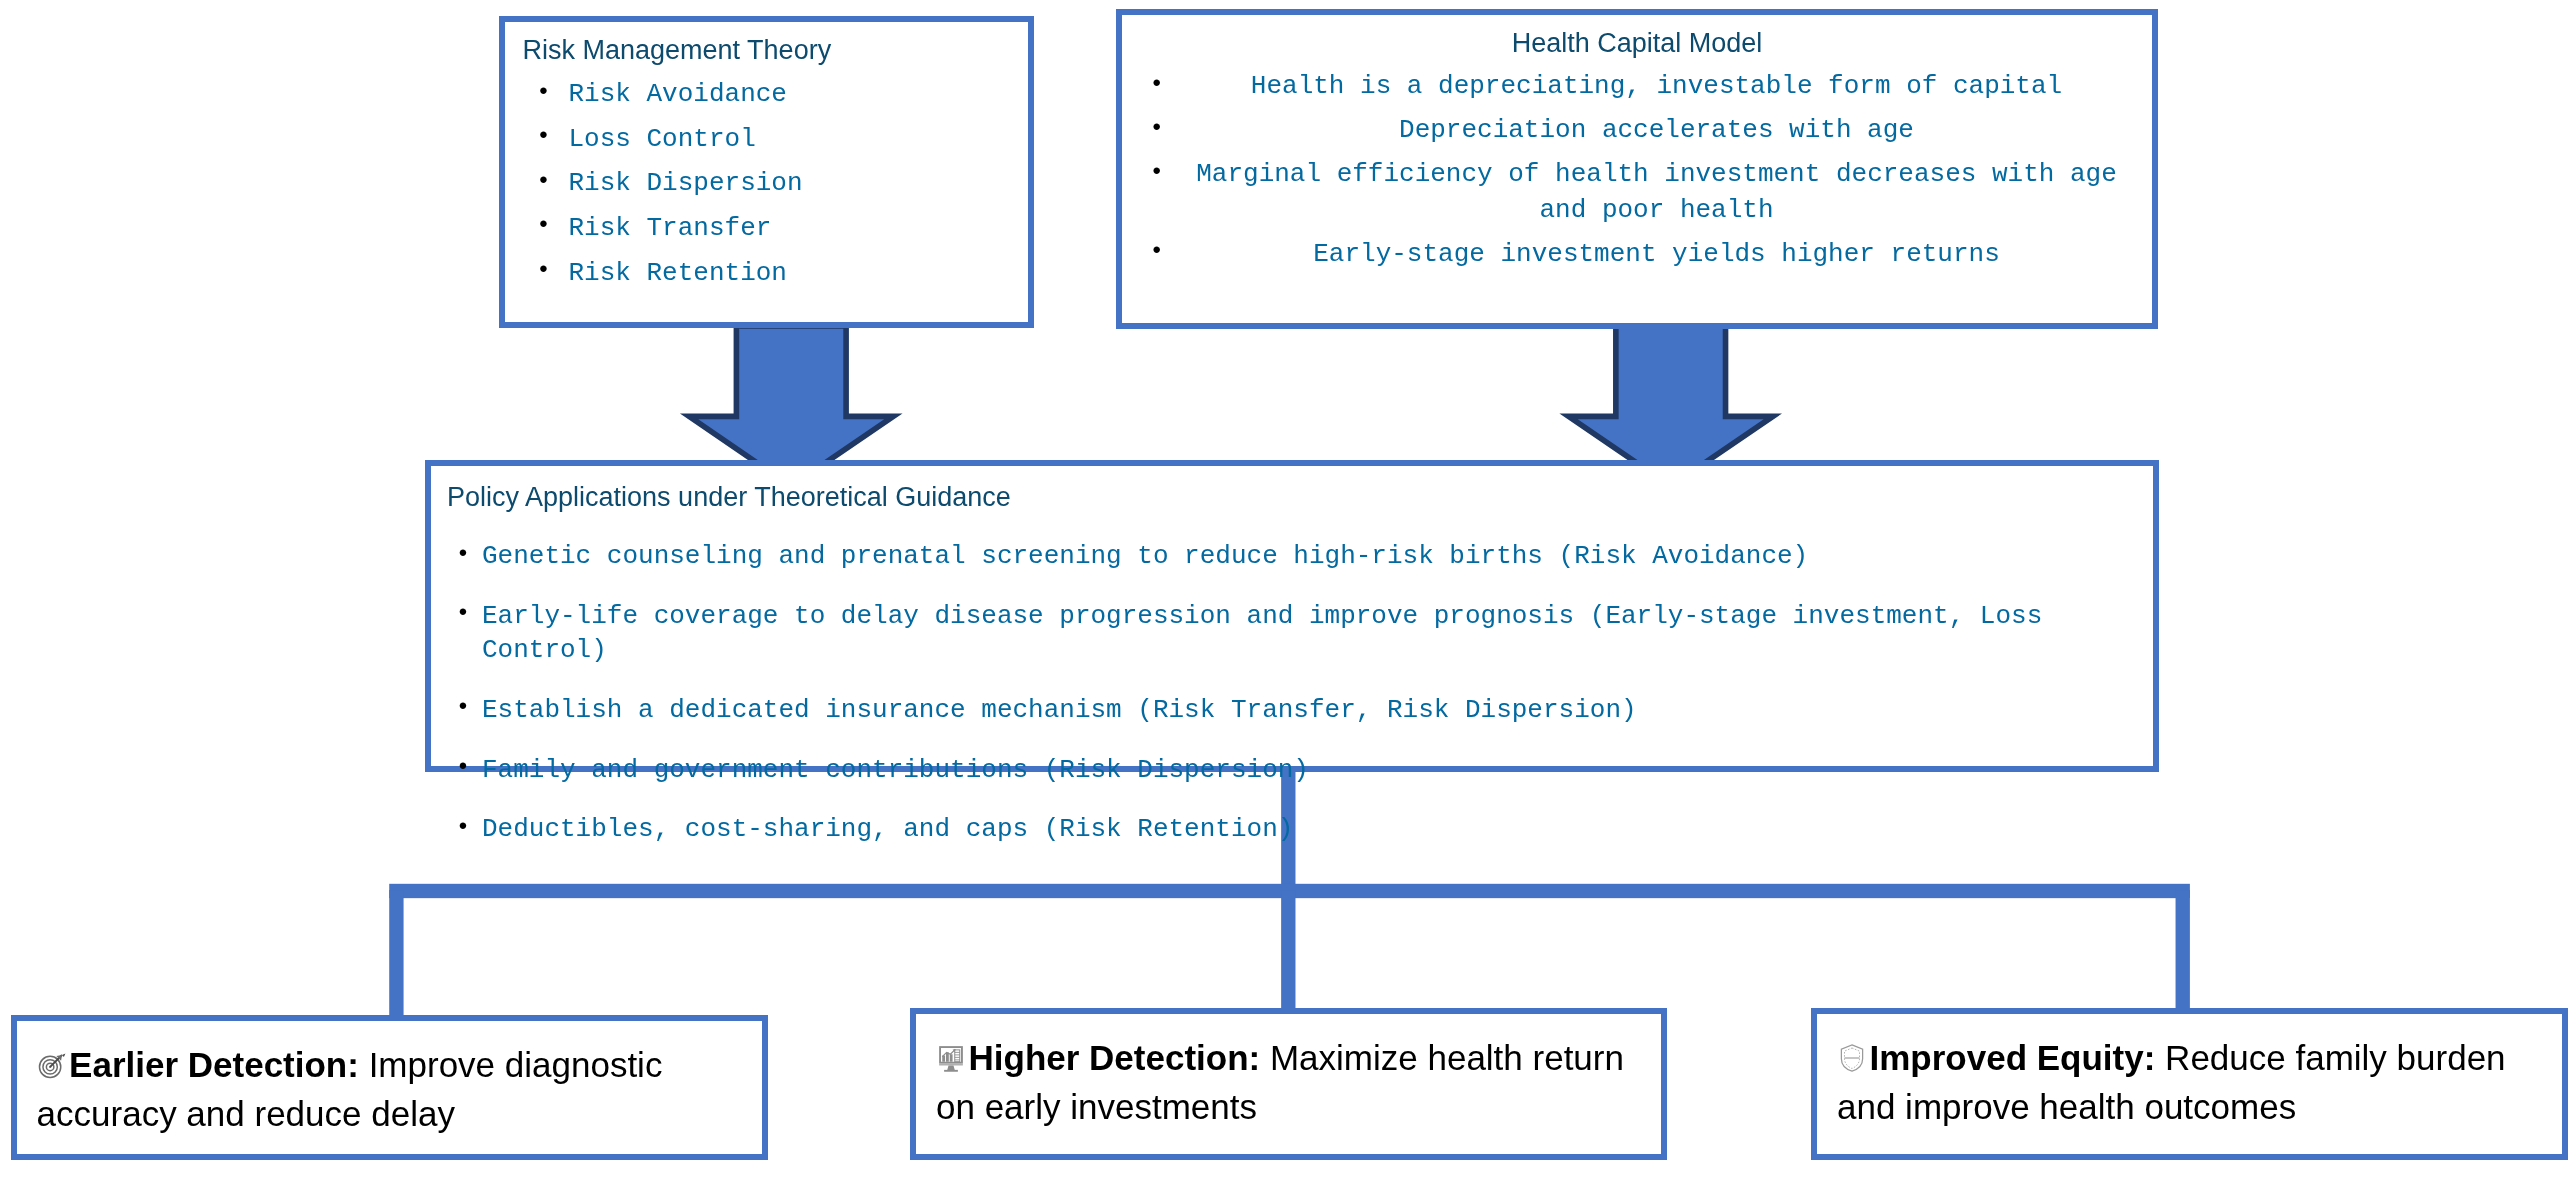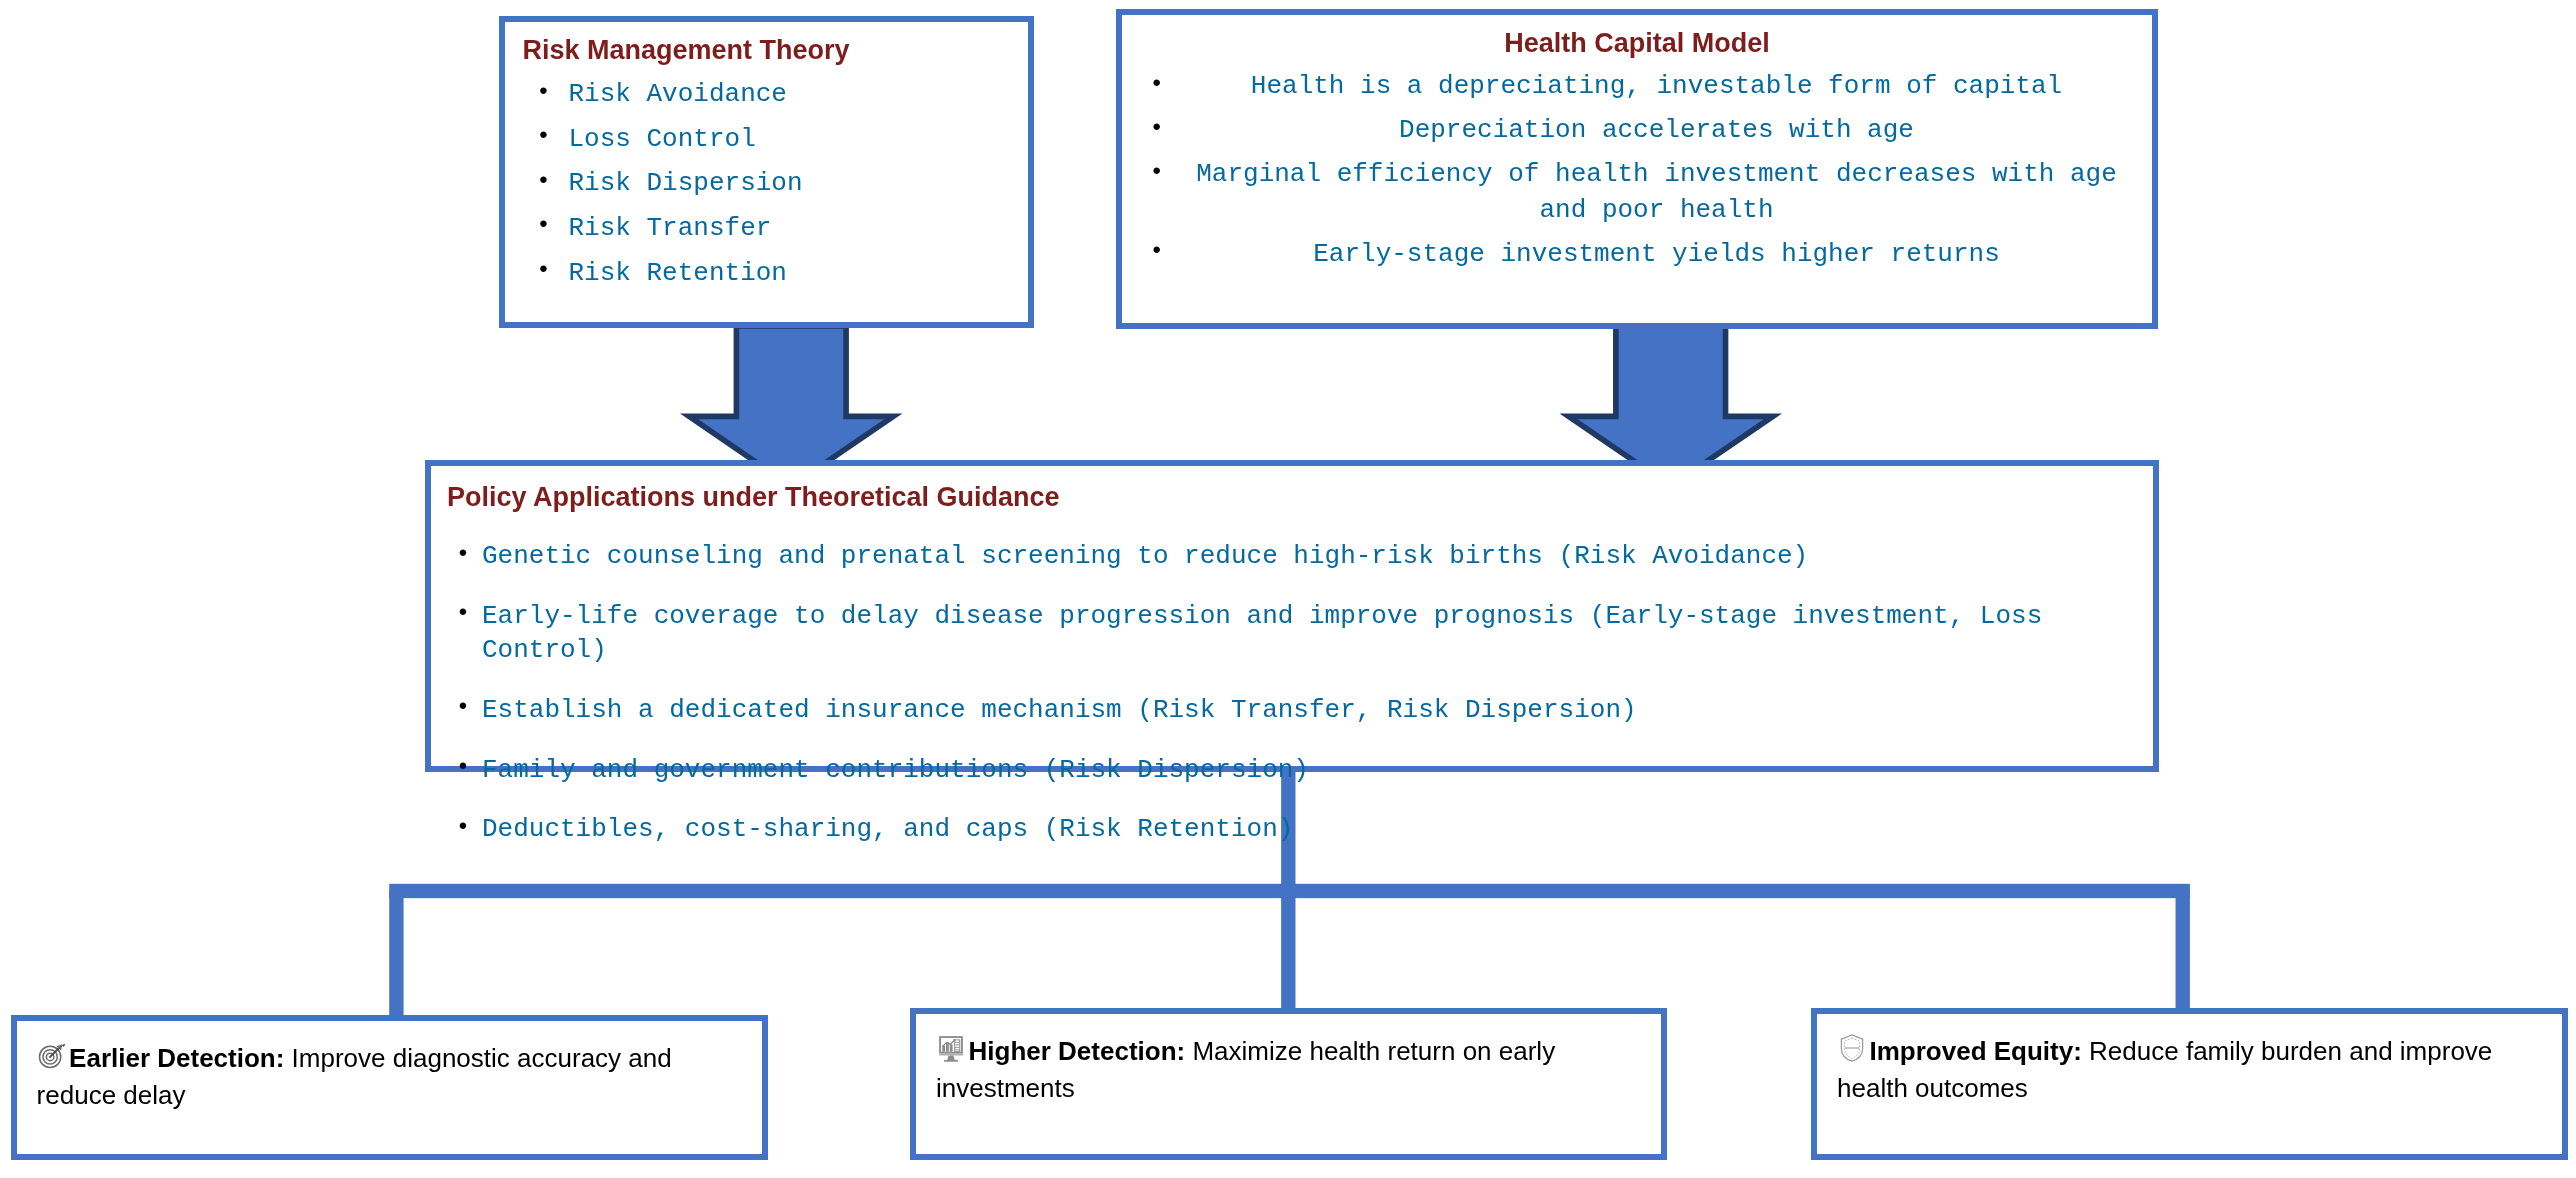--- a/index.html
+++ b/index.html
@@ -24,24 +24,24 @@
   
   .node {
     position: absolute;
     box-sizing: border-box;
     background: #ffffff;
     border: 6.2px solid #4472c4;
     padding: 11.2px 17.5px 11.2px 17.5px;
   }
 
   .node-title {
-    font-weight: bold;
+    font-weight: normal;
     font-size: 27px;
     line-height: 1.28;
-    color: #7f1d1d;
+    color: #0c4a6e;
     margin: 0 0 2.5px 0;
     white-space: nowrap;
   }
 
   ul.bullets {
     list-style: none;
     margin: 0;
     padding: 0;
   }
   ul.bullets > li {
@@ -109,21 +109,21 @@
   .outcome {
     position: absolute;
     box-sizing: border-box;
     background: #ffffff;
     border: 6.2px solid #4472c4;
     padding: 18.7px 20px;
     display: flex;
     align-items: flex-start;
   }
   .outcome-text {
-    font-size: 26px;
+    font-size: 35px;
     line-height: 1.42;
     color: #000000;
   }
   .outcome-text .lead {
     font-weight: bold;
   }
   .outcome-icon {
     display: inline-block;
     vertical-align: -3.7px;
     margin-right: 2.5px;

